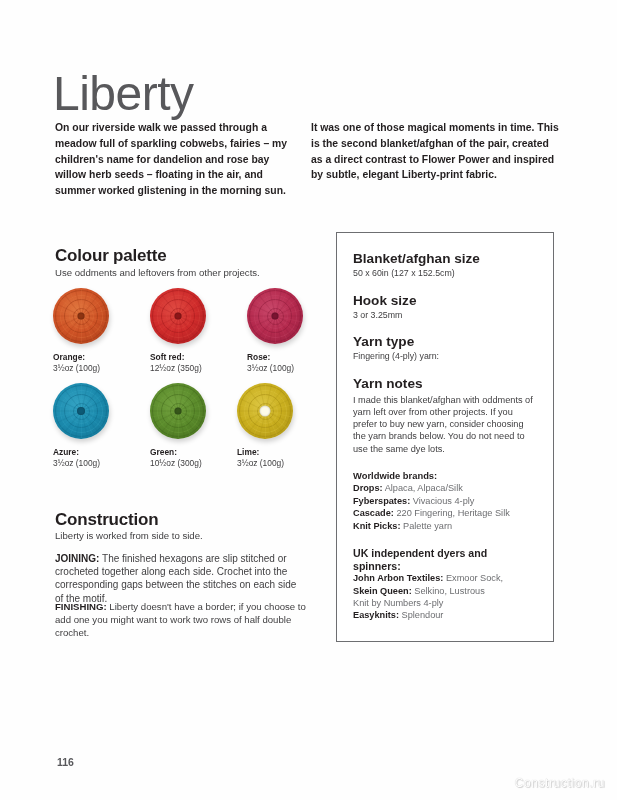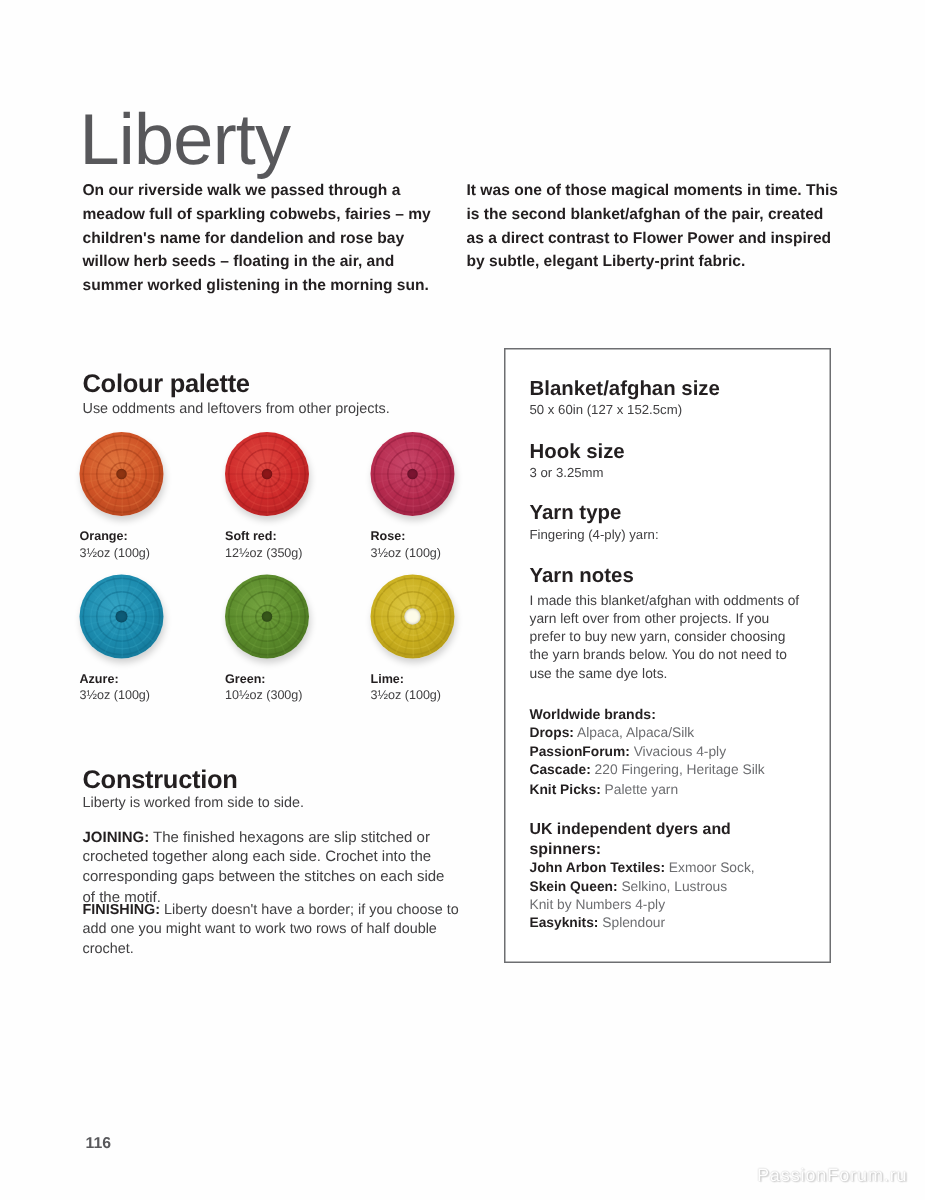--- a/index.html
+++ b/index.html
@@ -492,21 +492,21 @@
             <div style="position: absolute; left: 50%; top: 50%; width: 1px; height: 27px; background: rgb(116, 163, 64); opacity: 0.22; transform-origin: center top; transform: rotate(308.571deg);"></div>
             <div style="position: absolute; left: 50%; top: 50%; width: 1px; height: 27px; background: rgb(67, 106, 29); opacity: 0.22; transform-origin: center top; transform: rotate(321.429deg);"></div>
             <div style="position: absolute; left: 50%; top: 50%; width: 1px; height: 27px; background: rgb(116, 163, 64); opacity: 0.22; transform-origin: center top; transform: rotate(334.286deg);"></div>
             <div style="position: absolute; left: 50%; top: 50%; width: 1px; height: 27px; background: rgb(67, 106, 29); opacity: 0.22; transform-origin: center top; transform: rotate(347.143deg);"></div>
             <div class="hole" style="width: 7px; height: 7px; background: rgb(54, 86, 26); box-shadow: rgba(0, 0, 0, 0.35) 0px 0px 2px inset;"></div>
           </div>
         </div>
         <div class="swatch-name">Green:</div>
         <div class="swatch-weight">10½oz (300g)</div>
       </div>
-      <div class="swatch-cell" style="left: 194px;">
+      <div class="swatch-cell" style="left: 184px;">
         <div class="disc-wrap">
           <div class="disc" style="background: radial-gradient(circle at 42% 38%, rgb(220, 198, 65) 0%, rgb(201, 174, 30) 48%, rgb(165, 141, 19) 100%);">
             <div class="ring" style="width: 52px; height: 52px; left: calc(50% - 26px); top: calc(50% - 26px); border: 1px solid rgb(165, 141, 19); opacity: 0.55; box-sizing: border-box;"></div>
             <div class="ring" style="width: 43px; height: 43px; left: calc(50% - 21.5px); top: calc(50% - 21.5px); border: 1px solid rgb(220, 198, 65); opacity: 0.38; box-sizing: border-box;"></div>
             <div class="ring" style="width: 34px; height: 34px; left: calc(50% - 17px); top: calc(50% - 17px); border: 1px solid rgb(165, 141, 19); opacity: 0.55; box-sizing: border-box;"></div>
             <div class="ring" style="width: 25px; height: 25px; left: calc(50% - 12.5px); top: calc(50% - 12.5px); border: 1px solid rgb(220, 198, 65); opacity: 0.38; box-sizing: border-box;"></div>
             <div class="ring" style="width: 17px; height: 17px; left: calc(50% - 8.5px); top: calc(50% - 8.5px); border: 1px solid rgb(165, 141, 19); opacity: 0.55; box-sizing: border-box;"></div>
             <div style="position: absolute; left: 50%; top: 50%; width: 1px; height: 27px; background: rgb(220, 198, 65); opacity: 0.22; transform-origin: center top; transform: rotate(0deg);"></div>
             <div style="position: absolute; left: 50%; top: 50%; width: 1px; height: 27px; background: rgb(165, 141, 19); opacity: 0.22; transform-origin: center top; transform: rotate(12.8571deg);"></div>
             <div style="position: absolute; left: 50%; top: 50%; width: 1px; height: 27px; background: rgb(220, 198, 65); opacity: 0.22; transform-origin: center top; transform: rotate(25.7143deg);"></div>
@@ -565,34 +565,34 @@
       <div class="ib-head spaced">Yarn type</div>
       <p class="ib-text">Fingering (4-ply) yarn:</p>
 
       <div class="ib-head spaced">Yarn notes</div>
       <p class="ib-body">I made this blanket/afghan with oddments of yarn left over from other projects. If you prefer to buy new yarn, consider choosing the yarn brands below. You do not need to use the same dye lots.</p>
 
       <div class="brand-block">
         <div class="brand-title">Worldwide brands:</div>
         <div id="worldwide-list">
             <div class="brand-line"><b>Drops:</b><span> Alpaca, Alpaca/Silk</span></div>
-            <div class="brand-line"><b>PassionForum:</b><span> Vivacious 4-ply</span></div>
+            <div class="brand-line"><b>Fyberspates:</b><span> Vivacious 4-ply</span></div>
             <div class="brand-line"><b>Cascade:</b><span> 220 Fingering, Heritage Silk</span></div>
             <div class="brand-line"><b>Knit Picks:</b><span> Palette yarn</span></div>
           </div>
       </div>
 
       <div class="brand-block">
         <div class="brand-title uk">UK independent dyers and spinners:</div>
         <div id="uk-list">
             <div class="brand-line"><b>John Arbon Textiles:</b><span> Exmoor Sock,</span></div>
             <div class="brand-line"><b>Skein Queen:</b><span> Selkino, Lustrous</span></div>
             <div class="brand-line"><span>Knit by Numbers 4-ply</span></div>
             <div class="brand-line"><b>Easyknits:</b><span> Splendour</span></div>
           </div>
       </div>
     </div>
   </div>
 
   <div class="page-number">116</div>
-  <div class="watermark">PassionForum.ru</div>
+  <div class="watermark">Construction.ru</div>
 
 </div>
 
 </body></html>

